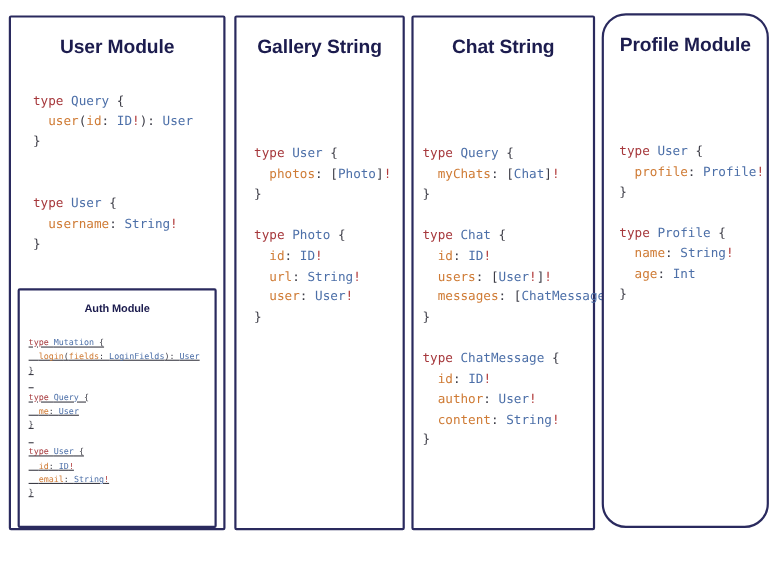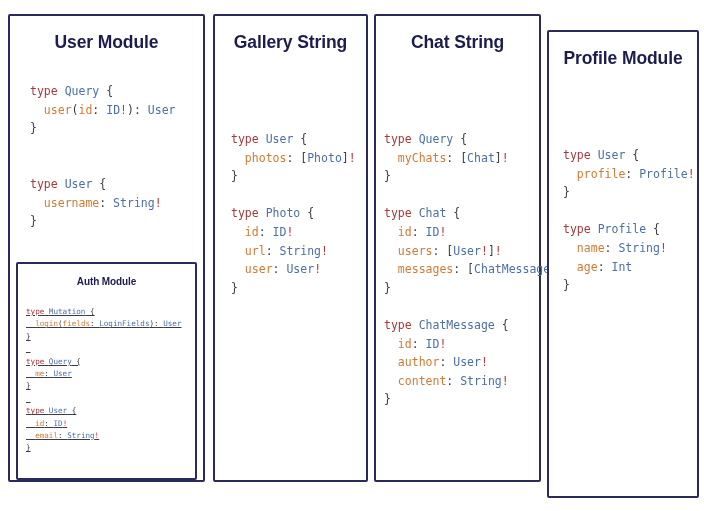--- a/index.html
+++ b/index.html
@@ -71,21 +71,21 @@
   .k  { color: #a6383c; margin-top: 47px; }   
   .t  { color: #4c6fa8; text-align: center; }   
   .f  { color: #cf7b35; }   
   .p  { color: #3c3c46; }   
   .b  { color: #b23c3c; }   
 
   
   #card-user    { left: 8px;   top: 14px; width: 197px; height: 468px; }
   #card-gallery { left: 213px; top: 14px; width: 155px; height: 468px; }
   #card-chat    { left: 374px; top: 14px; width: 167px; height: 468px; }
-  #card-profile { left: 547px; top: 30px; width: 152px; height: 468px; }
+  #card-profile { left: 547px; top: 12px; width: 152px; height: 468px; border-radius: 22px; }
 
   
   #card-auth {
     left: 6px;
     top: 246px;
     width: 181px;
     height: 218px;
     border: 2px solid #2a2a5e;
   }
   #card-auth > .card-title {

